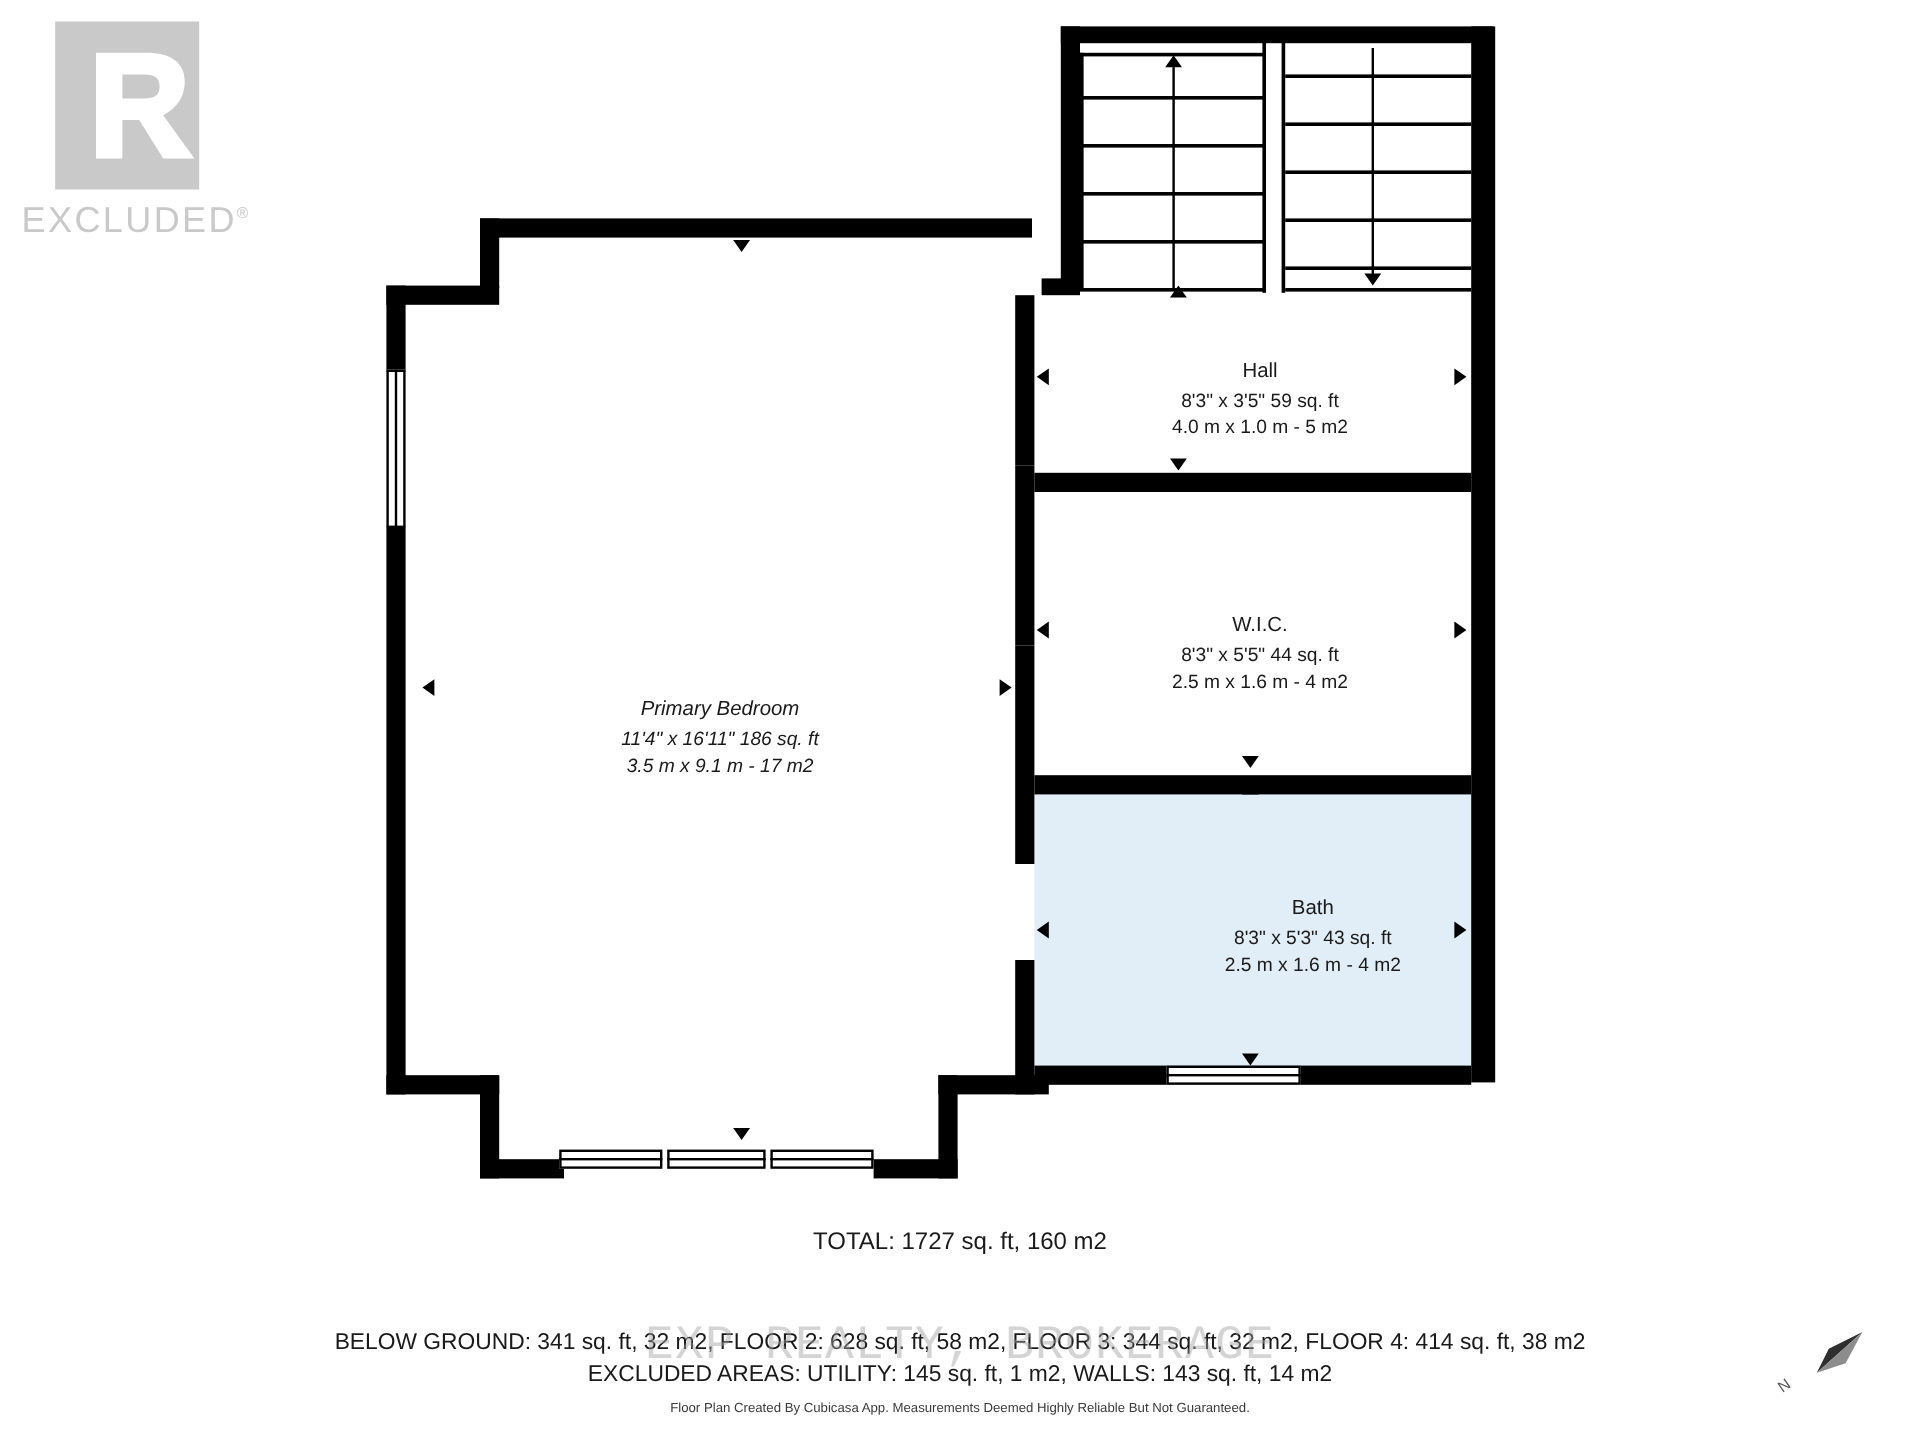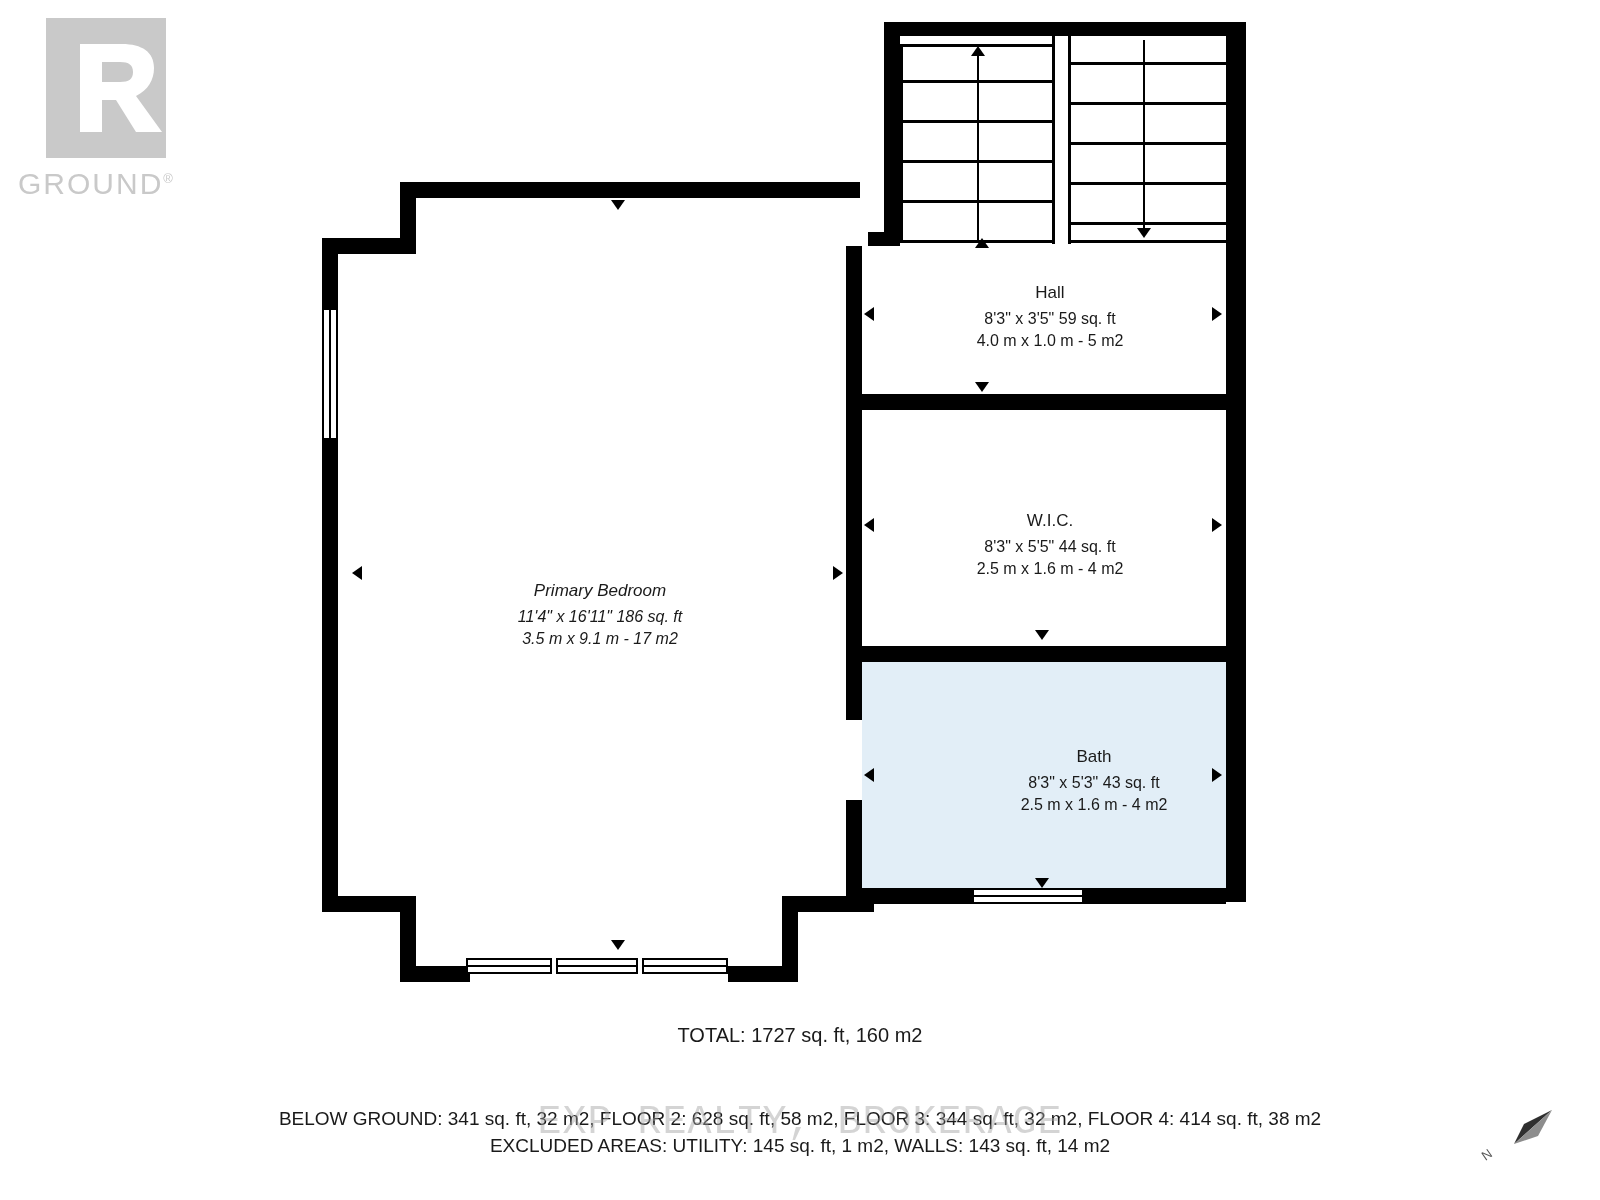--- a/index.html
+++ b/index.html
@@ -177,21 +177,21 @@
 
 <div id="stage">
 
   <div class="realtor-logo">
     <svg class="realtor-mark" viewBox="0 0 140 150">
       <path d="M10 6 L130 6 L130 146 L10 146 Z" fill="#c9c9c9"></path>
       <path d="M44 32 L44 120 L66 120 L66 88 L80 88 L100 120 L126 120 L100 84
                C112 78 118 68 118 56 C118 40 106 32 86 32 Z
                M66 50 L84 50 C93 50 97 53 97 60 C97 67 93 70 84 70 L66 70 Z" fill="#ffffff"></path>
     </svg>
-    <div class="realtor-word"><span>GROUND</span><span class="realtor-reg">®</span></div>
+    <div class="realtor-word"><span>EXCLUDED</span><span class="realtor-reg">®</span></div>
   </div>
 
   <div class="room-fill" style="left:340px; top:196px; width:520px; height:720px;"></div>
 
   <div class="room-fill" style="left:876px; top:30px; width:350px; height:378px;"></div>
 
   <div class="room-fill" style="left:876px; top:408px; width:350px; height:252px;"></div>
 
   <div class="bath-fill" style="left:862px; top:660px; width:364px; height:235px;"></div>
 
@@ -294,41 +294,42 @@
   <div class="arrow left" style="left:864px; top:768px;"></div>
   <div class="arrow right" style="left:1212px; top:768px;"></div>
   <div class="arrow down" style="left:1035px; top:878px;"></div>
 
   <div class="label" style="left:440px; top:580px; width:320px;font-style:italic;">
     <div class="name">Primary Bedroom</div>
     <div class="dim">11'4" x 16'11" 186 sq. ft</div>
     <div class="dim">3.5 m x 9.1 m - 17 m2</div>
   </div>
 
-  <div class="label" style="left:890px; top:282px; width:320px;">
+  <div class="label" style="left:890px; top:298px; width:320px;">
     <div class="name">Hall</div>
     <div class="dim">8'3" x 3'5" 59 sq. ft</div>
     <div class="dim">4.0 m x 1.0 m - 5 m2</div>
   </div>
 
   <div class="label" style="left:890px; top:510px; width:320px;">
     <div class="name">W.I.C.</div>
     <div class="dim">8'3" x 5'5" 44 sq. ft</div>
     <div class="dim">2.5 m x 1.6 m - 4 m2</div>
   </div>
 
   <div class="label" style="left:934px; top:746px; width:320px;">
     <div class="name">Bath</div>
     <div class="dim">8'3" x 5'3" 43 sq. ft</div>
     <div class="dim">2.5 m x 1.6 m - 4 m2</div>
   </div>
 
   <div class="footer footer-total">TOTAL: 1727 sq. ft, 160 m2</div>
   <div class="footer footer-breakdown">BELOW GROUND: 341 sq. ft, 32 m2, FLOOR 2: 628 sq. ft, 58 m2, FLOOR 3: 344 sq. ft, 32 m2, FLOOR 4: 414 sq. ft, 38 m2</div>
   <div class="footer footer-excluded">EXCLUDED AREAS: UTILITY: 145 sq. ft, 1 m2, WALLS: 143 sq. ft, 14 m2</div>
+  <div class="footer footer-credit">Floor Plan Created By Cubicasa App. Measurements Deemed Highly Reliable But Not Guaranteed.</div>
 
   <div class="watermark">EXP REALTY, BROKERAGE</div>
 
   <div class="compass">
     <svg viewBox="0 0 80 70" width="80" height="70">
       <polygon points="72,18 34,52 44,32" fill="#2f2f2f"></polygon>
       <polygon points="72,18 34,52 58,44" fill="#8d8d8d"></polygon>
     </svg>
     <div class="compass-n">N</div>
   </div>

